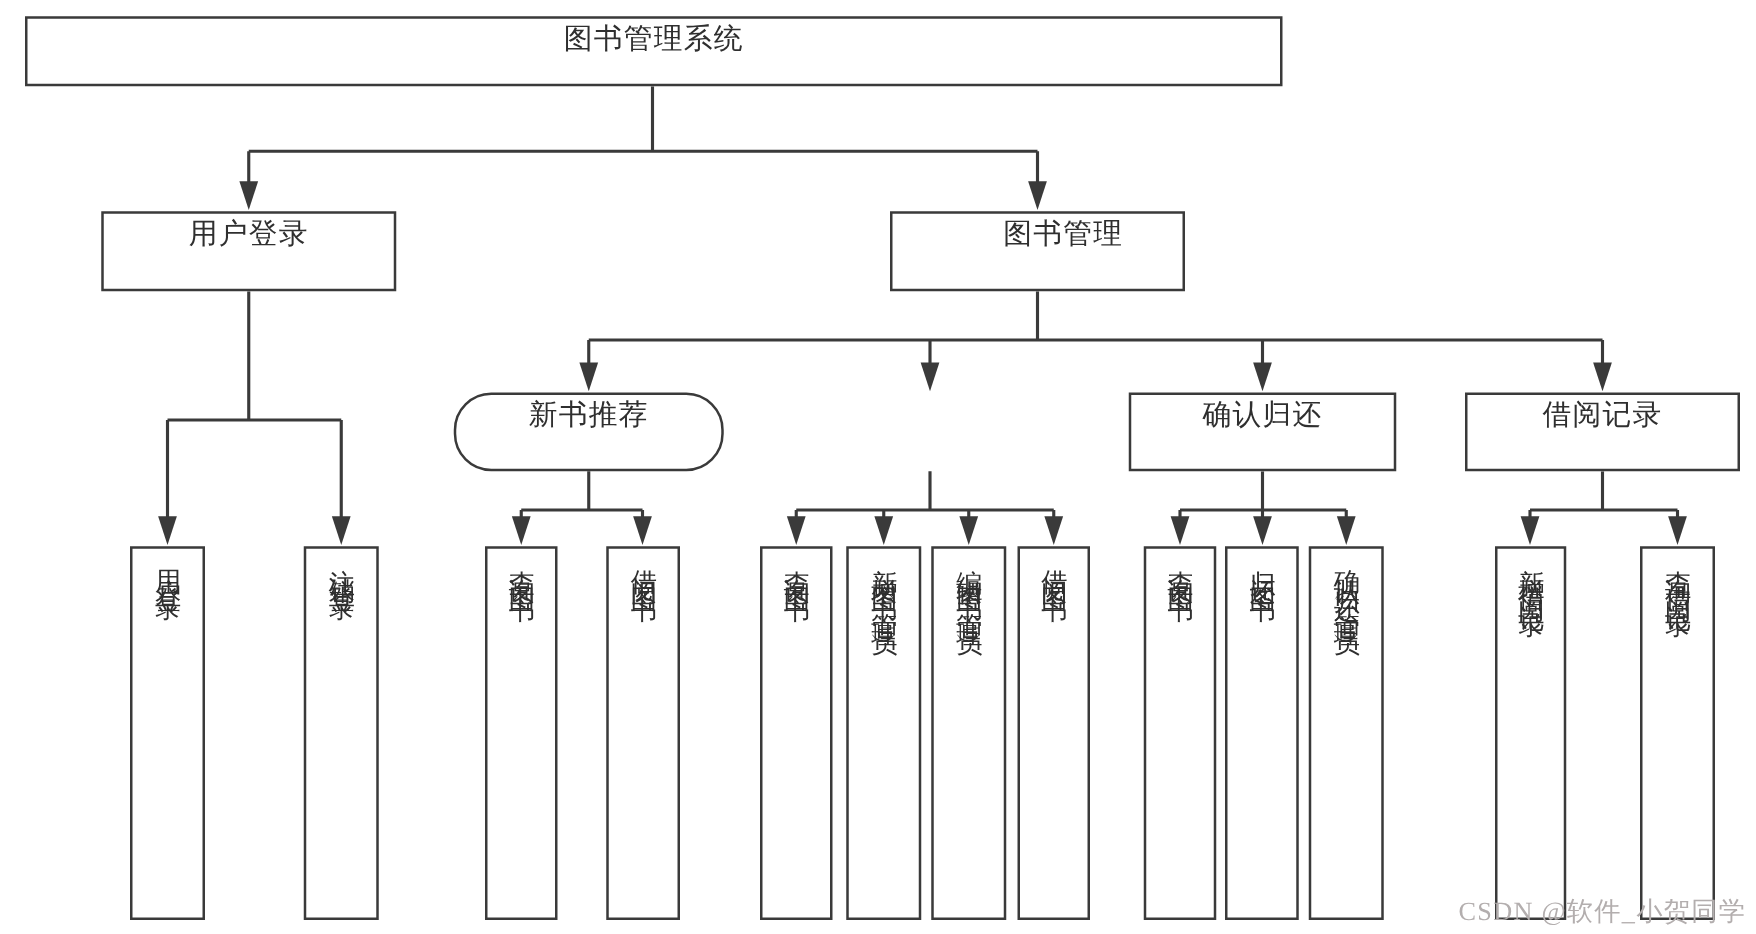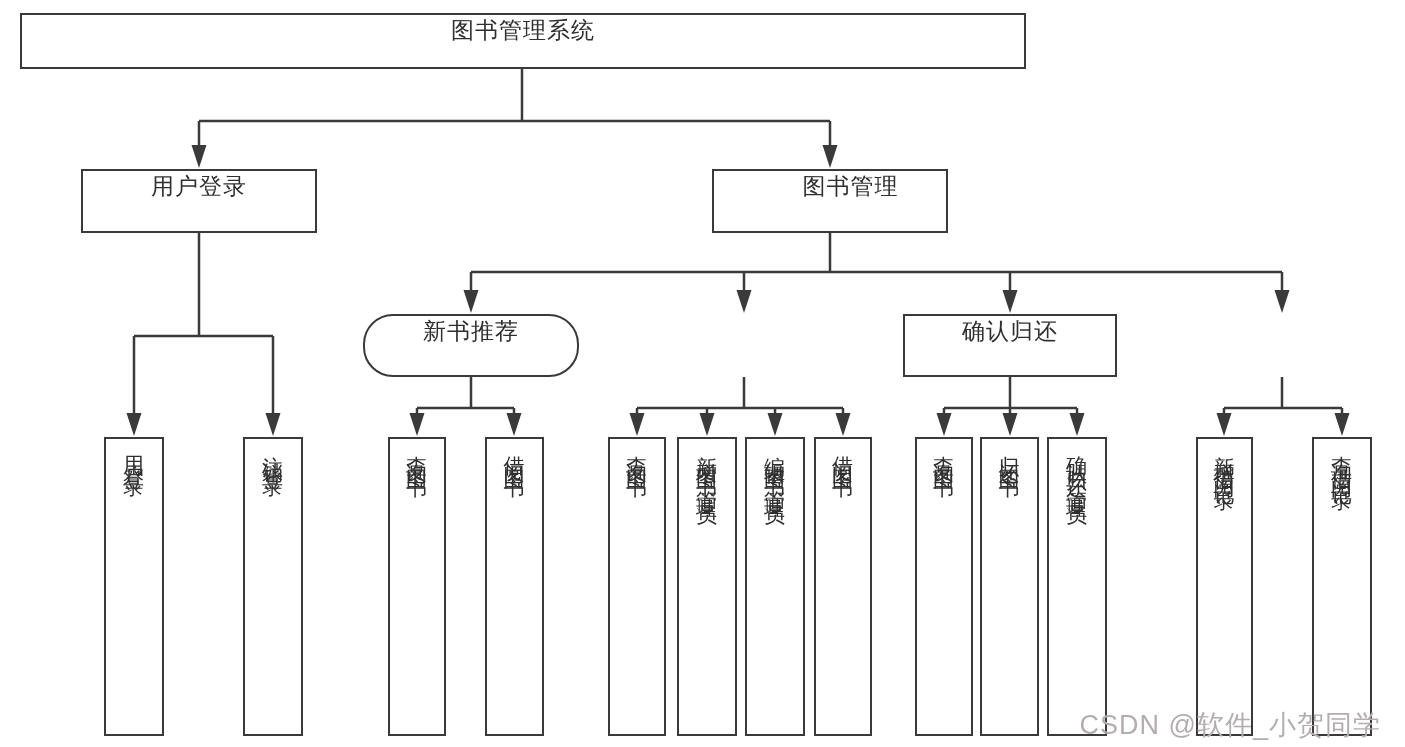--- a/index.html
+++ b/index.html
@@ -31,25 +31,26 @@
   .v-box .vtext{
     writing-mode:vertical-rl;
     text-orientation:mixed;
     font-size:21px;
     letter-spacing:7px;
     line-height:1;
     white-space:nowrap;
   }
   .watermark{
     position:absolute;
-    right:24px;bottom:4px;
-    font-size:27px;
+    right:8px;bottom:4px;
+    font-size:21px;
     color:var(--watermark);
     letter-spacing:1px;
     pointer-events:none;
+    font-family:Liberation Serif, serif;
   }
 </style>
 </head>
 <body>
 
 <div class="canvas">
 
   <svg class="connectors" viewBox="0 0 1405 747" xmlns="http://www.w3.org/2000/svg">
 
     <path class="ln" d="M522,69 V121 M199,121 H830 M199,121 V147 M830,121 V147"></path>
@@ -96,20 +97,23 @@
   <div class="box h-box" style="left:712px;top:169px;width:236px;height:64px;padding-left:41px;">
     <span>图书管理</span>
   </div>
 
   <div class="box h-box" style="left:363px;top:314px;width:216px;height:63px;border-radius:30px;">
     <span>新书推荐</span>
   </div>
   <div class="box h-box" style="left:903px;top:314px;width:214px;height:63px;">
     <span>确认归还</span>
   </div>
+  <div class="box h-box" style="left:1172px;top:314px;width:220px;height:63px;">
+    <span>借阅记录</span>
+  </div>
 
   <div class="box v-box" style="left:104px;top:437px;width:60px;height:299px;">
     <span class="vtext">用户登录</span>
   </div>
   <div class="box v-box" style="left:243px;top:437px;width:60px;height:299px;">
     <span class="vtext">注销登录</span>
   </div>
 
   <div class="box v-box" style="left:388px;top:437px;width:58px;height:299px;">
     <span class="vtext">查询图书</span>

